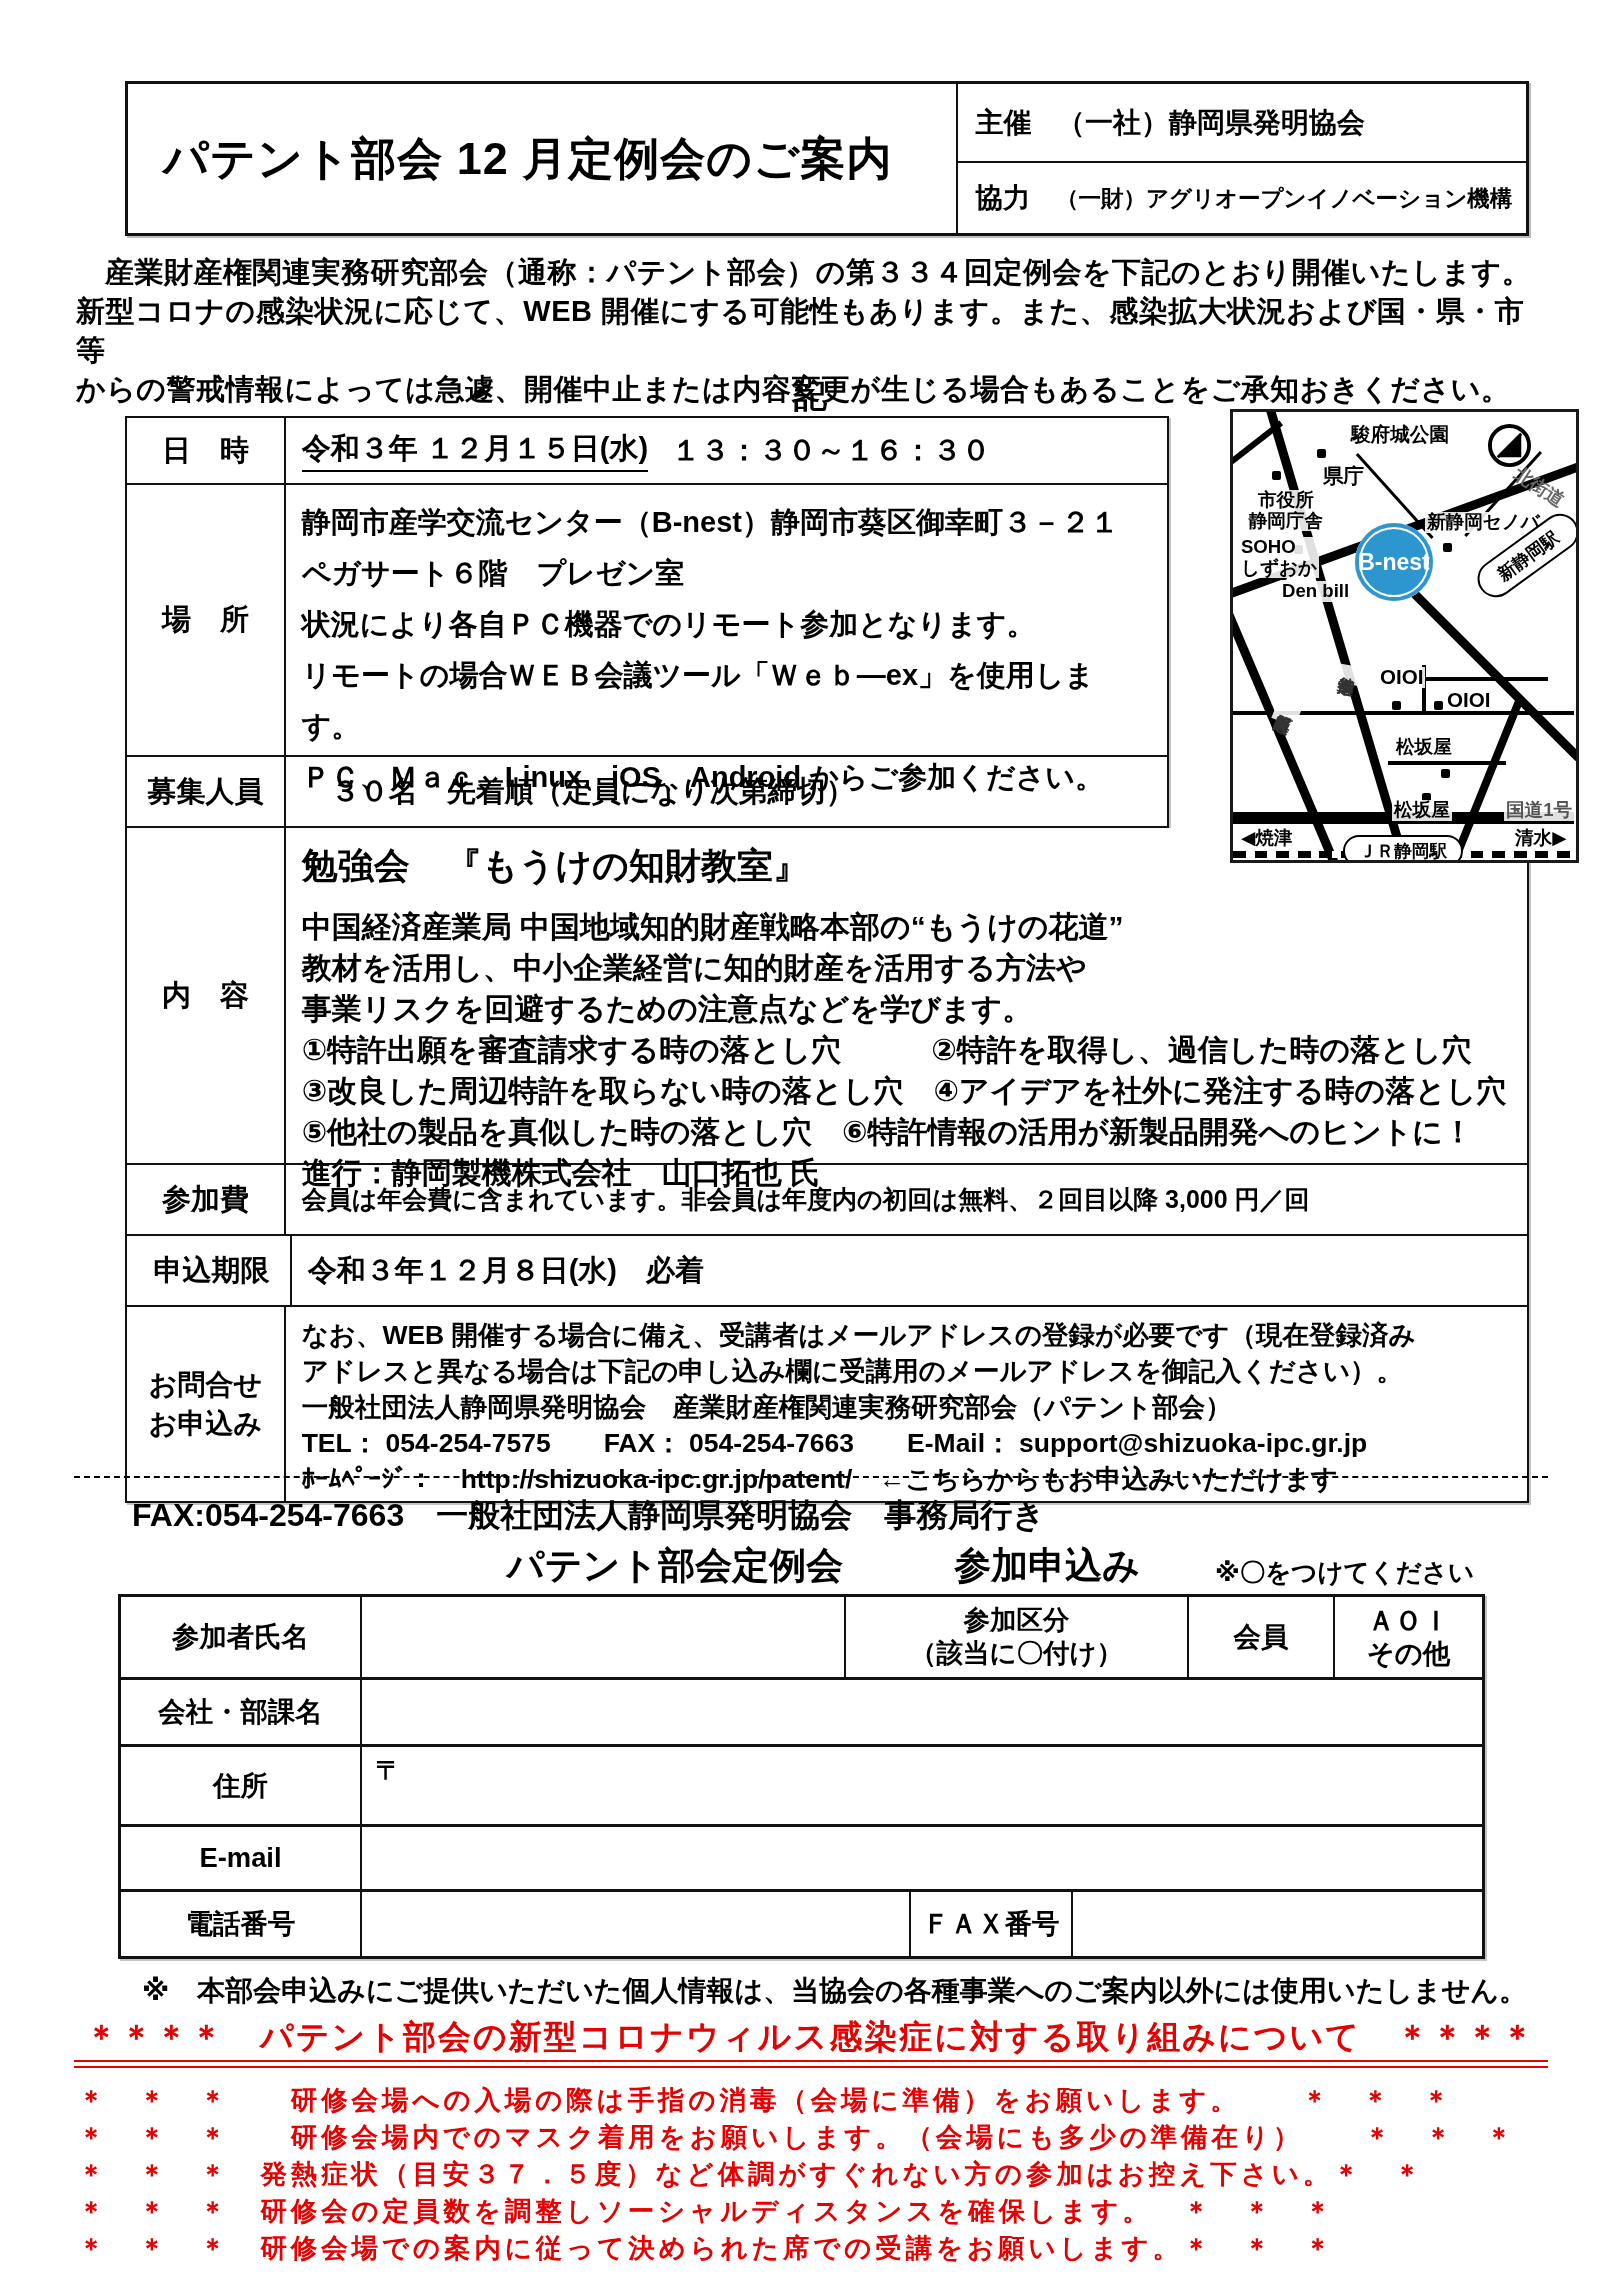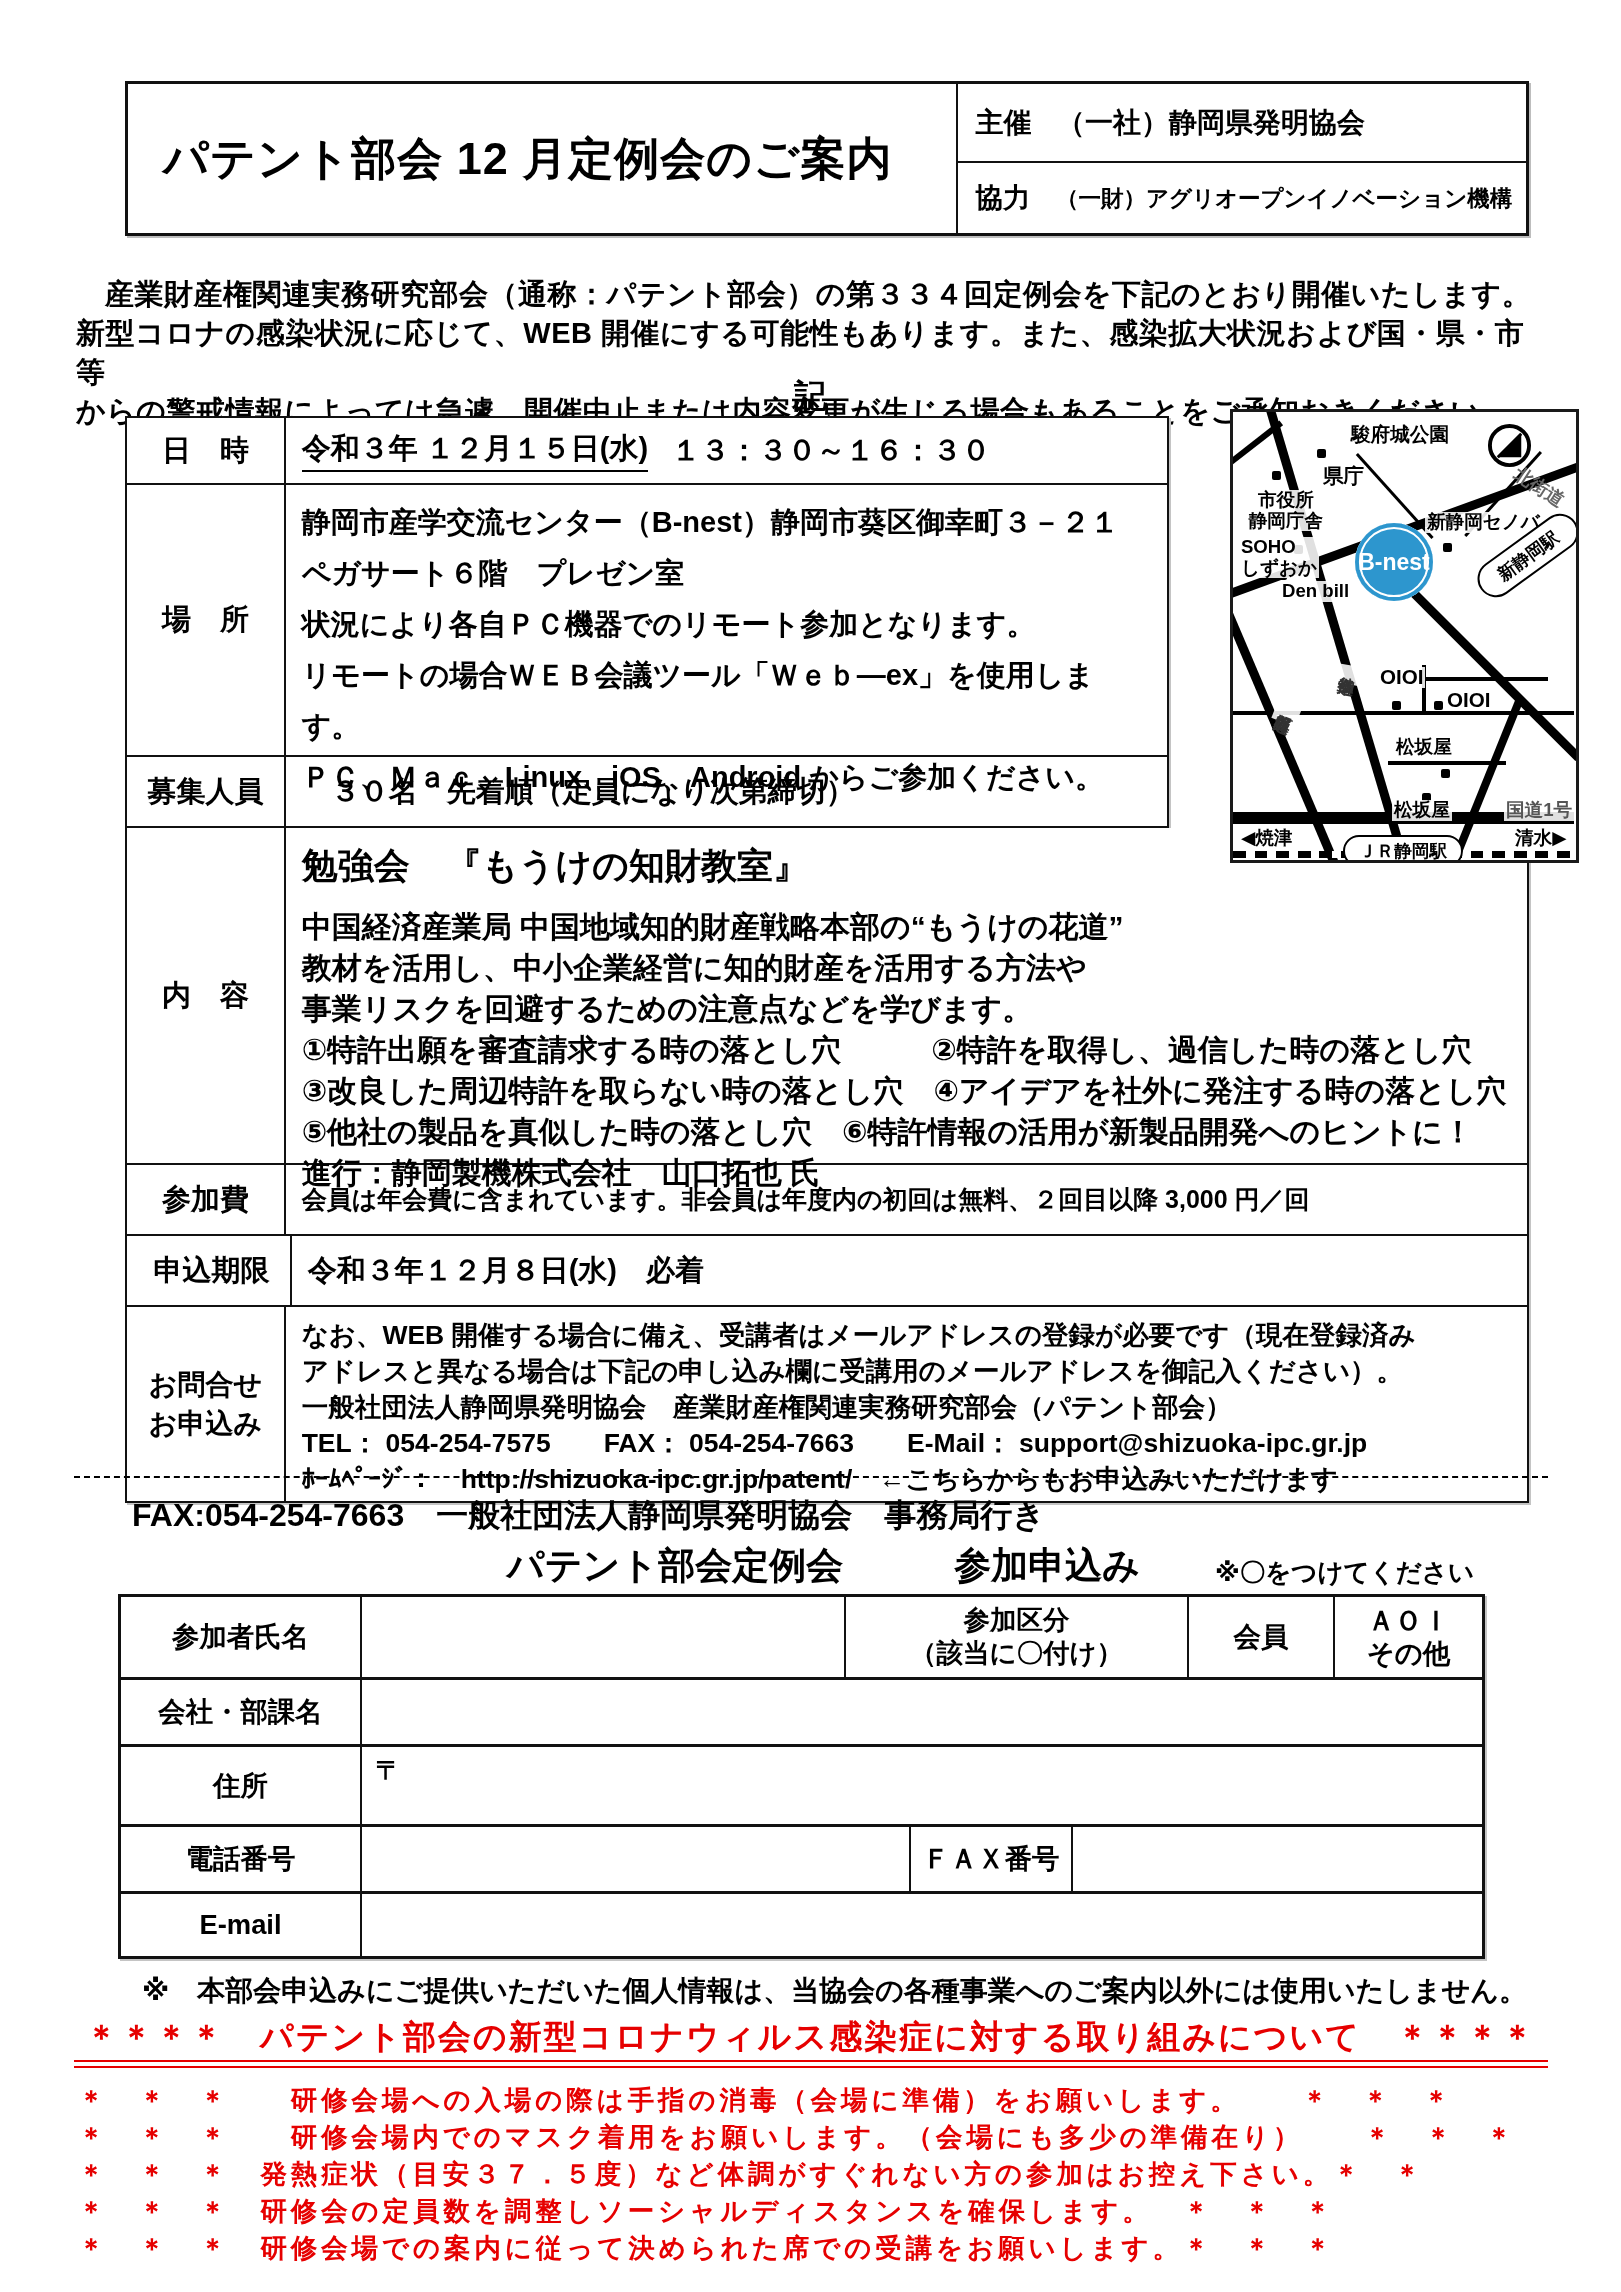--- a/index.html
+++ b/index.html
@@ -10,21 +10,21 @@
        display:flex;box-sizing:border-box;box-shadow:2px 2px 0 #bdbdbd;}
   .hdr-title{width:830px;border-right:2.9px solid #111;display:flex;align-items:center;
        padding-left:35px;font-size:45px;letter-spacing:1px;box-sizing:border-box;}
   .hdr-right{flex:1;display:flex;flex-direction:column;}
   .hdr-host{flex:1.1;border-bottom:2.9px solid #111;display:flex;align-items:center;padding-left:17.6px;font-size:28px;}
   .hdr-coop{flex:1;display:flex;align-items:center;padding-left:17.6px;font-size:27.4px;}
   .hdr-host .lbl,.hdr-coop .lbl{margin-right:25.5px;}
   .hdr-coop .val{font-size:22.5px;}
   
   .intro{position:absolute;left:76px;top:253px;width:1474px;font-size:29px;line-height:39px;letter-spacing:0.5px;}
-  .intro .l1{text-indent:1em;margin-top:22px;}
+  .intro .l1{text-indent:1em;}
   .ki{position:absolute;left:0;top:374px;width:1621px;text-align:center;font-size:33px;}
   
   .mtable{position:absolute;left:125px;top:416px;width:1404px;}
   .mrow{display:flex;border:2.9px solid #111;border-top:none;box-sizing:border-box;background:#fff;box-shadow:2px 2px 0 #c4c4c4;}
   .mrow.first{border-top:2.9px solid #111;}
   .mrow.short{width:1044px;}
   .mrow.full{width:1404px;}
   .mlbl{width:157px;border-right:2.9px solid #111;display:flex;flex-direction:column;align-items:center;
         justify-content:center;text-align:center;font-size:29px;flex-shrink:0;}
   .mval{flex:1;padding:7.8px 15.7px;font-size:29px;box-sizing:border-box;}
@@ -259,28 +259,28 @@
     <div class="frow fr2">
       <div class="fcell flabel">会社・部課名</div>
       <div class="fcell fblank"></div>
     </div>
     <div class="frow fr3">
       <div class="fcell flabel">住所</div>
       <div class="fcell fblank">
         <div class="postal">〒</div>
       </div>
     </div>
+    <div class="frow fr5">
+      <div class="fcell flabel">E-mail</div>
+      <div class="fcell fblank"></div>
+    </div>
     <div class="frow fr4">
       <div class="fcell flabel">電話番号</div>
       <div class="fcell w-tel"></div>
       <div class="fcell w-faxl">ＦＡＸ番号</div>
-      <div class="fcell fblank"></div>
-    </div>
-    <div class="frow fr5">
-      <div class="fcell flabel">E-mail</div>
       <div class="fcell fblank"></div>
     </div>
   </div>
 
   <div class="privacy">※　本部会申込みにご提供いただいた個人情報は、当協会の各種事業へのご案内以外には使用いたしません。</div>
 
   <div class="covid-h">＊＊＊＊　パテント部会の新型コロナウィルス感染症に対する取り組みについて　＊＊＊＊</div>
   <div class="covid-u"></div>
   <div class="covid-lines">
     <div>＊　＊　＊　　研修会場への入場の際は手指の消毒（会場に準備）をお願いします。　　＊　＊　＊</div>

